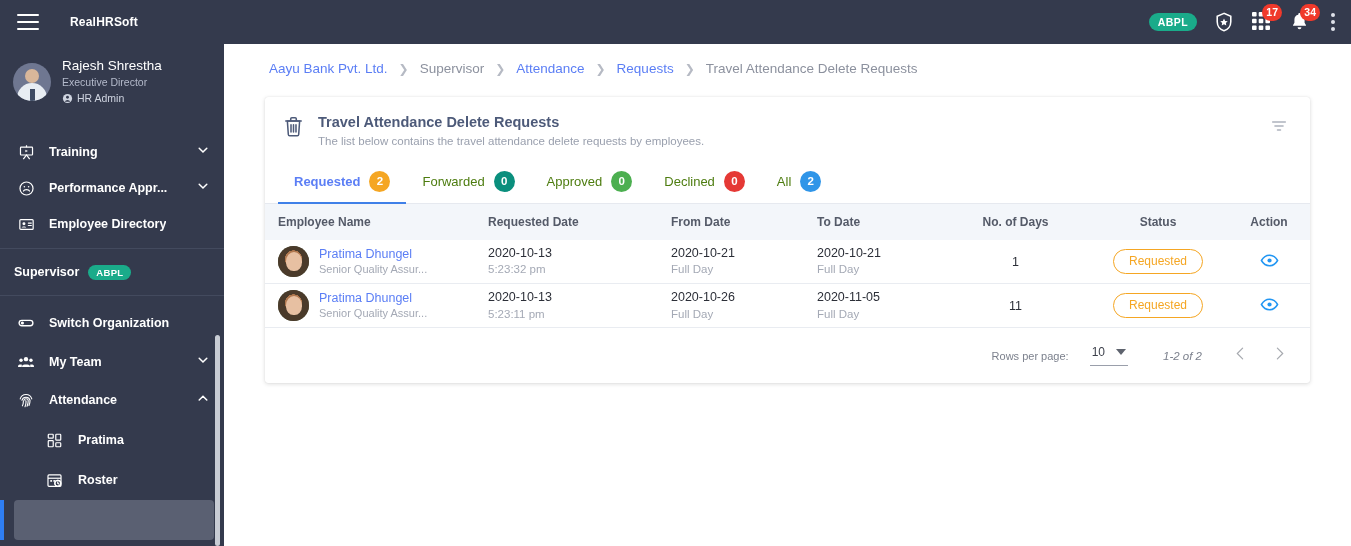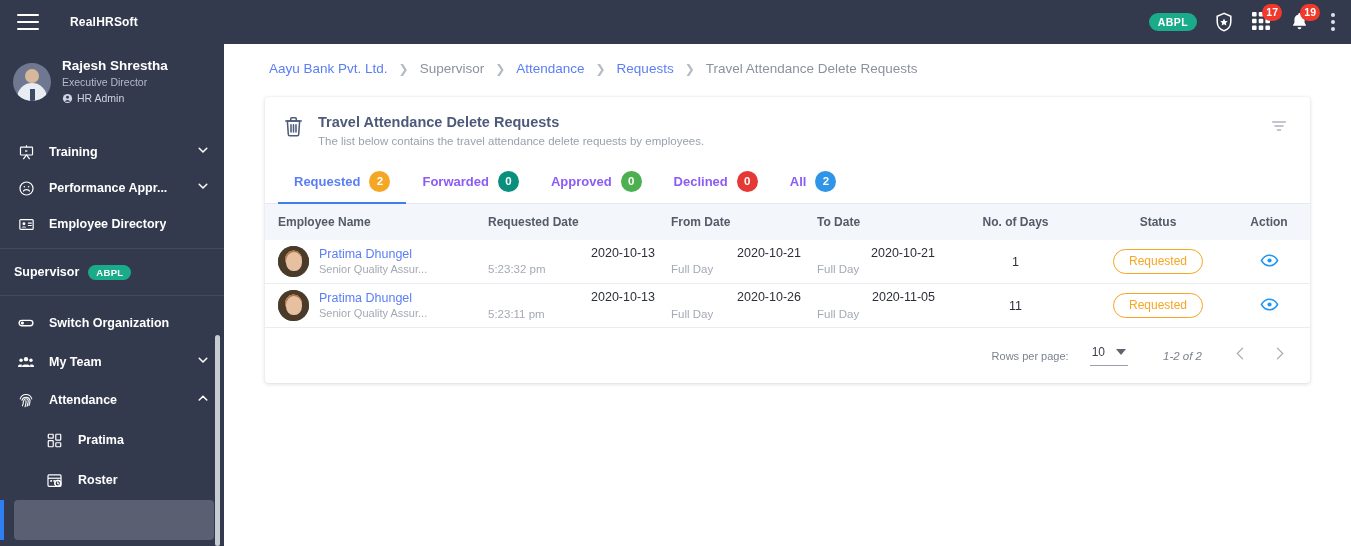--- a/index.html
+++ b/index.html
@@ -61,21 +61,21 @@
   }
   .avatar-ph .body {
     position: absolute; width: 30px; height: 18px; border-radius: 15px 15px 0 0;
     background: #e8edf3; left: 4px; bottom: 0;
   }
   .avatar-ph .tie {
     position: absolute; width: 5px; height: 12px; background: #3d4a63;
     left: 16.5px; bottom: 0;
   }
   .prof-text { margin-left: 11px; }
-  .prof-name { font-size: 13.5px; font-weight: bold; color: #ffffff; line-height: 1.25; }
+  .prof-name { font-size: 13.5px; font-weight: normal; color: #ffffff; line-height: 1.25; }
   .prof-role { font-size: 10.5px; color: #b4bacb; line-height: 1.5; }
   .prof-tag { font-size: 10.5px; color: #cfd4e0; display: flex; align-items: center; gap: 4px; line-height:1.5; }
   .prof-tag svg { flex: 0 0 auto; }
 
   .nav-item {
     display: flex; align-items: center; height: 36px; padding: 0 14px 0 14px;
     cursor: pointer; position: relative;
   }
   .nav-ico {
     width: 24px; flex: 0 0 24px; display: flex; align-items: center; justify-content: center;
@@ -129,21 +129,21 @@
   }
   .card-head { display: flex; align-items: flex-start; padding: 16px 18px 13px 17px; }
   .card-head-ico { margin-top: 2px; flex: 0 0 auto; }
   .card-head-text { margin-left: 13px; }
   .card-title { font-size: 14.5px; font-weight: bold; color: #4d5a79; line-height: 1.3; }
   .card-sub { font-size: 11.5px; color: #9aa0ae; margin-top: 3px; }
   .filter-btn { margin-left: auto; cursor: pointer; padding: 4px; }
 
   .tabs { display: flex; align-items: center; height: 44px; border-bottom: 1px solid #e6e9ef; padding-left: 13px; }
   .tab { display: flex; align-items: center; height: 44px; padding: 0 16px; cursor: pointer; position: relative; }
-  .tab-label { font-size: 13px; color: #8b5cf6; font-weight: bold; }
+  .tab-label { font-size: 13px; color: #4d7c0f; }
   .tab.active .tab-label { color: #5b7ef5; font-weight: bold; }
   .tab.active::after {
     content: ""; position: absolute; left: 0; right: 0; bottom: -1px; height: 2.5px; background: #3f80e8;
   }
   .tab-badge {
     margin-left: 9px; min-width: 21px; height: 21px; border-radius: 11px; color: #fff;
     font-size: 11.5px; font-weight: bold; display: flex; align-items: center;
     justify-content: center; padding: 0 6px; line-height: 1;
   }
 
@@ -160,21 +160,21 @@
   .emp-cell { display: flex; align-items: center; }
   .emp-av {
     width: 31px; height: 31px; border-radius: 50%; flex: 0 0 31px; overflow: hidden;
     background: #5e6b4f; position: relative;
   }
   .emp-av .f-hair { position: absolute; inset: 0; background: radial-gradient(circle at 50% 42%, #b0784f 0 36%, #4a3a2a 37% 100%); }
   .emp-av .f-face { position: absolute; width: 16px; height: 19px; border-radius: 50% 50% 46% 46%; background: #e7c0a2; left: 7.5px; top: 6px; }
   .emp-txt { margin-left: 10px; min-width: 0; }
   .emp-name { font-size: 12.5px; color: #5b7ef5; cursor: pointer; line-height: 1.3; }
   .emp-desig { font-size: 11px; color: #a4a9b5; line-height: 1.45; white-space: nowrap; overflow: hidden; text-overflow: ellipsis; max-width: 150px; }
-  .d-main { color: #2c2f38; font-size: 12.5px; line-height: 1.3; text-align: right; }
+  .d-main { color: #2c2f38; font-size: 12.5px; line-height: 1.3; }
   .d-sub { color: #a4a9b5; font-size: 11.5px; line-height: 1.45; }
   .ctr { text-align: center; }
   .days { color: #2c2f38; font-size: 12.5px; }
 
   .status-pill {
     display: inline-block; border: 1px solid #f5a623; color: #f5a623;
     border-radius: 13px; font-size: 12px; padding: 4px 15px; line-height: 1.25;
     background: #fff;
   }
   .eye-btn { cursor: pointer; display: inline-block; }
@@ -229,21 +229,21 @@
           </g>
         </svg>
         <span class="badge-count">17</span>
       </span>
 
       <span class="ticon">
         <svg width="21" height="21" viewBox="0 0 24 24" fill="#ffffff">
           <path d="M12 2.2a1.4 1.4 0 0 1 1.4 1.4v.6a5.6 5.6 0 0 1 4.4 5.5v3.6l1.5 2.6a.7.7 0 0 1-.6 1.05H5.3a.7.7 0 0 1-.6-1.05l1.5-2.6V9.7a5.6 5.6 0 0 1 4.4-5.5v-.6A1.4 1.4 0 0 1 12 2.2z"></path>
           <path d="M9.8 18.6h4.4a2.2 2.2 0 0 1-4.4 0z"></path>
         </svg>
-        <span class="badge-count">19</span>
+        <span class="badge-count">34</span>
       </span>
 
       <span class="kebab">
           <i></i>
           <i></i>
           <i></i>
         </span>
     </div>
   </div>
 

